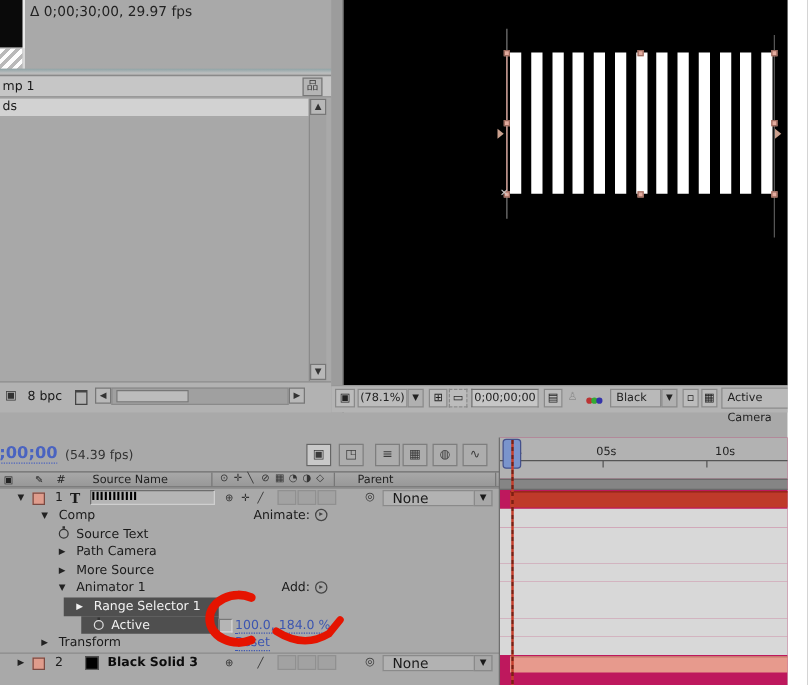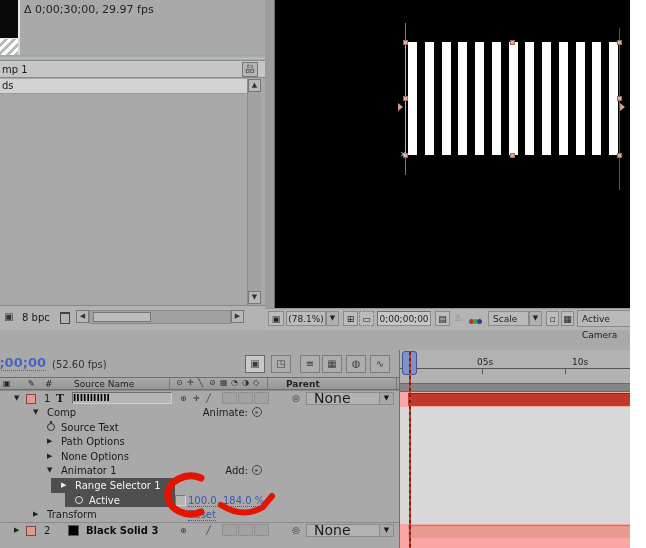--- a/index.html
+++ b/index.html
@@ -60,34 +60,34 @@
   .row-layer{height:15px;border-top:1px solid #8b8b8b;box-sizing:border-box;}
   .row-prop{height:14.6px;}
   .twirl{position:absolute;top:3px;font-size:7px;color:#222;}
   .chip{position:absolute;left:26px;top:3px;width:10px;height:10px;background:#df9c8c;border:1px solid #7a4a42;box-sizing:border-box;}
   .lnum{position:absolute;left:44px;top:2px;}
   .t-icon{position:absolute;left:56px;top:1px;font-family:"DejaVu Serif",serif;font-weight:bold;font-size:11px;}
   .solid-icon{position:absolute;left:68px;top:2px;width:11px;height:11px;background:#000;border:1px solid #5a5a5a;box-sizing:border-box;}
   .name-box{position:absolute;left:72px;top:1px;width:100px;height:12px;background:#b5b5b5;border:1px solid #6d6d6d;border-bottom-color:#cfcfcf;border-right-color:#cfcfcf;box-sizing:border-box;overflow:hidden;font-size:9px;font-weight:bold;line-height:10px;color:#000;}
   .bold-name{position:absolute;left:86px;top:2px;font-weight:bold;color:#0d0d0d;}
   .sw-cell{position:absolute;top:1px;width:15px;height:12px;background:#a2a2a2;border:1px solid #909090;box-sizing:border-box;}
-  .parent-pick{position:absolute;left:306px;top:1px;width:88px;height:13px;background:#b2b2b2;border:1px solid #8a8a8a;box-sizing:border-box;line-height:11px;padding-left:7px;font-size:14px;}
+  .parent-pick{position:absolute;left:306px;top:1px;width:88px;height:13px;background:#b2b2b2;border:1px solid #8a8a8a;box-sizing:border-box;line-height:11px;padding-left:7px;font-size:11px;}
   .parent-arrow{position:absolute;left:379px;top:1px;width:15px;height:13px;background:#a8a8a8;border:1px solid #8a8a8a;box-sizing:border-box;text-align:center;font-size:7px;line-height:11px;}
   .pw-icon{position:absolute;left:292px;top:2px;font-size:9px;color:#333;}
   .sel-bg{position:absolute;top:0;height:100%;background:#4f4f4f;}
   .plabel{position:absolute;top:2px;white-space:nowrap;}
   .sel-text{color:#f2f2f2;}
   .stopwatch{position:absolute;top:3px;width:8px;height:8px;border:1px solid #333;border-radius:50%;box-sizing:border-box;}
   .stopwatch::before{content:"";position:absolute;left:2px;top:-3px;width:2px;height:2px;background:#333;}
   .right-label{position:absolute;top:2px;right:152px;color:#1a1a1a;}
   .circle-btn{position:absolute;top:2px;left:252px;width:10px;height:10px;border:1px solid #444;border-radius:50%;box-sizing:border-box;text-align:center;font-size:6px;line-height:8px;color:#444;}
   .blue-val{position:absolute;top:2px;left:188px;color:#3d56b0;border-bottom:1px dotted #3d56b0;white-space:nowrap;}
   .constrain-box{position:absolute;left:175px;top:2px;width:11px;height:11px;background:#b5b5b5;border:1px solid #777;border-bottom-color:#d5d5d5;border-right-color:#d5d5d5;box-sizing:border-box;}
   
-  .tl-right{left:400px;top:350px;width:246px;height:198px;background:#fca5a5;}
+  .tl-right{left:400px;top:350px;width:246px;height:198px;background:#be185d;}
   .pane-div{left:399px;top:350px;width:1px;height:198px;background:#6f6f6f;}
   .ruler{position:absolute;left:0;top:0;width:246px;height:33px;background:#b2b2b2;}
   .ruler-base{position:absolute;left:0;top:18px;width:246px;height:1px;background:#555;}
   .ruler-lab{position:absolute;top:7px;font-size:9px;color:#222;}
   .ruler-tick{position:absolute;top:18px;width:1px;height:6px;background:#555;}
   .workarea{position:absolute;left:0;top:33px;width:246px;height:9px;background:#858585;border-top:1px solid #6a6a6a;border-bottom:1px solid #6a6a6a;box-sizing:border-box;}
   .rslots{position:absolute;left:0;top:42px;width:246px;height:147px;display:flex;flex-direction:column;}
   .rslot{position:relative;width:246px;}
   .bar{position:absolute;left:8px;right:0;top:1px;bottom:1px;}
   .bar-red{background:#bf3a2a;border-top:1px solid #8e2416;}
@@ -171,52 +171,52 @@
   <div class="abs viewer-toolbar">
     <div class="tb-item tb-btn" style="left:3px;width:16px;">▣</div>
     <div class="tb-item tb-btn" style="left:21px;width:40px;"><span>(78.1%)</span></div>
     <div class="tb-item tb-arrow" style="left:61px;width:13px;line-height:13px;">▼</div>
     <div class="tb-item tb-btn" style="left:78px;width:15px;">⊞</div>
     <div class="tb-item tb-btn" style="left:94px;width:15px;border-style:dashed;">▭</div>
     <div class="tb-item tb-sunken" style="left:112px;width:54px;"><span>0;00;00;00</span></div>
     <div class="tb-item tb-btn" style="left:170px;width:15px;">▤</div>
     <div class="tb-item" style="left:189px;width:12px;color:#8c8c8c;">♙</div>
     <div class="tb-item" style="left:204px;width:18px;padding-top:3px;"><span class="dot" style="background:#b33"></span><span class="dot" style="background:#3a3"></span><span class="dot" style="background:#33a"></span></div>
-    <div class="tb-item tb-drop" style="left:223px;width:41px;"><span>Scale</span></div>
+    <div class="tb-item tb-drop" style="left:223px;width:41px;"><span>Black</span></div>
     <div class="tb-item tb-arrow" style="left:264px;width:13px;line-height:13px;">▼</div>
     <div class="tb-item tb-btn" style="left:281px;width:13px;">▫</div>
     <div class="tb-item tb-btn" style="left:296px;width:13px;">▦</div>
     <div class="tb-item tb-drop" style="left:312px;width:57px;top:1px;height:17px;line-height:16px;"><span>Active Camera</span></div>
     <div class="tb-item tb-arrow" style="left:369px;width:11px;top:1px;height:17px;line-height:15px;">▼</div>
   </div>
 
 
   <div class="abs tl-left">
     <div class="time-clip">
       <span class="time-big">0;00;00;00</span>
     </div>
-    <span class="fps-text">(52.60 fps)</span>
+    <span class="fps-text">(54.39 fps)</span>
     <div id="toggles">
         <div class="toggle-btn toggle-on" style="left: 245px;">▣</div>
         <div class="toggle-btn" style="left: 271px;">◳</div>
         <div class="toggle-btn" style="left: 300px;">≡</div>
         <div class="toggle-btn" style="left: 322px;">▦</div>
         <div class="toggle-btn" style="left: 346px;">◍</div>
         <div class="toggle-btn" style="left: 370px;">∿</div>
       </div>
 
     <div class="tl-header">
       <span style="position:absolute;left:3px;top:1px;font-size:8px;">▣</span>
       <span style="position:absolute;left:28px;top:1px;font-size:8px;">✎</span>
       <span style="position:absolute;left:45px;top:1px;">#</span>
       <span style="position:absolute;left:74px;top:1px;">Source Name</span>
       <div class="col-div" style="left:169px;"></div>
       <span id="switch-icons"><span class="sw-glyph" style="left: 176px;">⊙</span><span class="sw-glyph" style="left: 187px;">✛</span><span class="sw-glyph" style="left: 198px;">╲</span><span class="sw-glyph" style="left: 209px;">⊘</span><span class="sw-glyph" style="left: 220px;">▦</span><span class="sw-glyph" style="left: 231px;">◔</span><span class="sw-glyph" style="left: 242px;">◑</span><span class="sw-glyph" style="left: 253px;">◇</span></span>
       <div class="col-div" style="left:267px;"></div>
-      <span style="position:absolute;left:286px;top:1px;font-weight:bold;">Parent</span>
+      <span style="position:absolute;left:286px;top:1px;">Parent</span>
       <div class="col-div" style="left:396px;"></div>
     </div>
 
     <div class="rows" id="tl-rows">
         <div class="row row-layer">
           <span class="twirl" style="left: 14px;">▼</span>
           <div class="chip"></div>
           <span class="lnum">1</span>
           <span class="t-icon">T</span>
           <div class="name-box">IIIIIIIIIII</div>
@@ -235,25 +235,25 @@
           <span class="plabel" style="left: 47px;">Comp</span>
           <span class="right-label">Animate:</span>
           <div class="circle-btn">▸</div>
         </div>
         <div class="row row-prop">
           <div class="stopwatch" style="left: 47px;"></div>
           <span class="plabel" style="left: 61px;">Source Text</span>
         </div>
         <div class="row row-prop">
           <span class="twirl" style="left: 47px;">▶</span>
-          <span class="plabel" style="left: 61px;">Path Options</span>
+          <span class="plabel" style="left: 61px;">Path Camera</span>
         </div>
         <div class="row row-prop">
           <span class="twirl" style="left: 47px;">▶</span>
-          <span class="plabel" style="left: 61px;">None Options</span>
+          <span class="plabel" style="left: 61px;">More Source</span>
         </div>
         <div class="row row-prop">
           <span class="twirl" style="left: 47px;">▼</span>
           <span class="plabel" style="left: 61px;">Animator 1</span>
           <span class="right-label">Add:</span>
           <div class="circle-btn">▸</div>
         </div>
         <div class="row row-prop">
           <div class="sel-bg" style="left: 51px; width: 124px;"></div>
           <span class="twirl sel-text" style="left: 61px;">▶</span>

